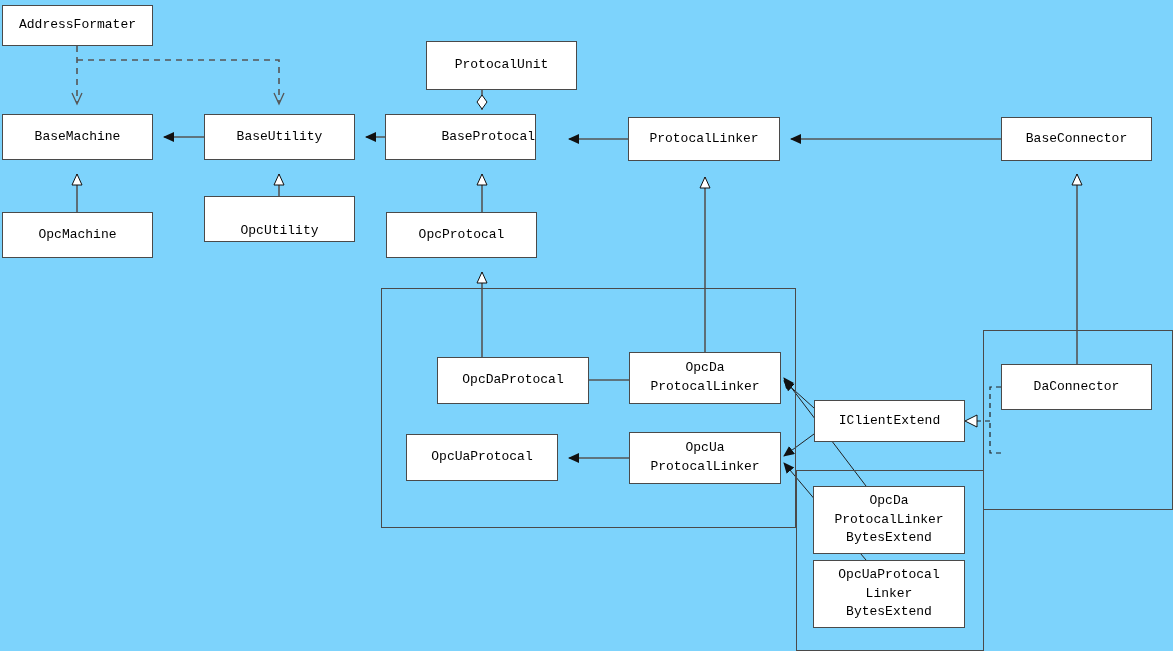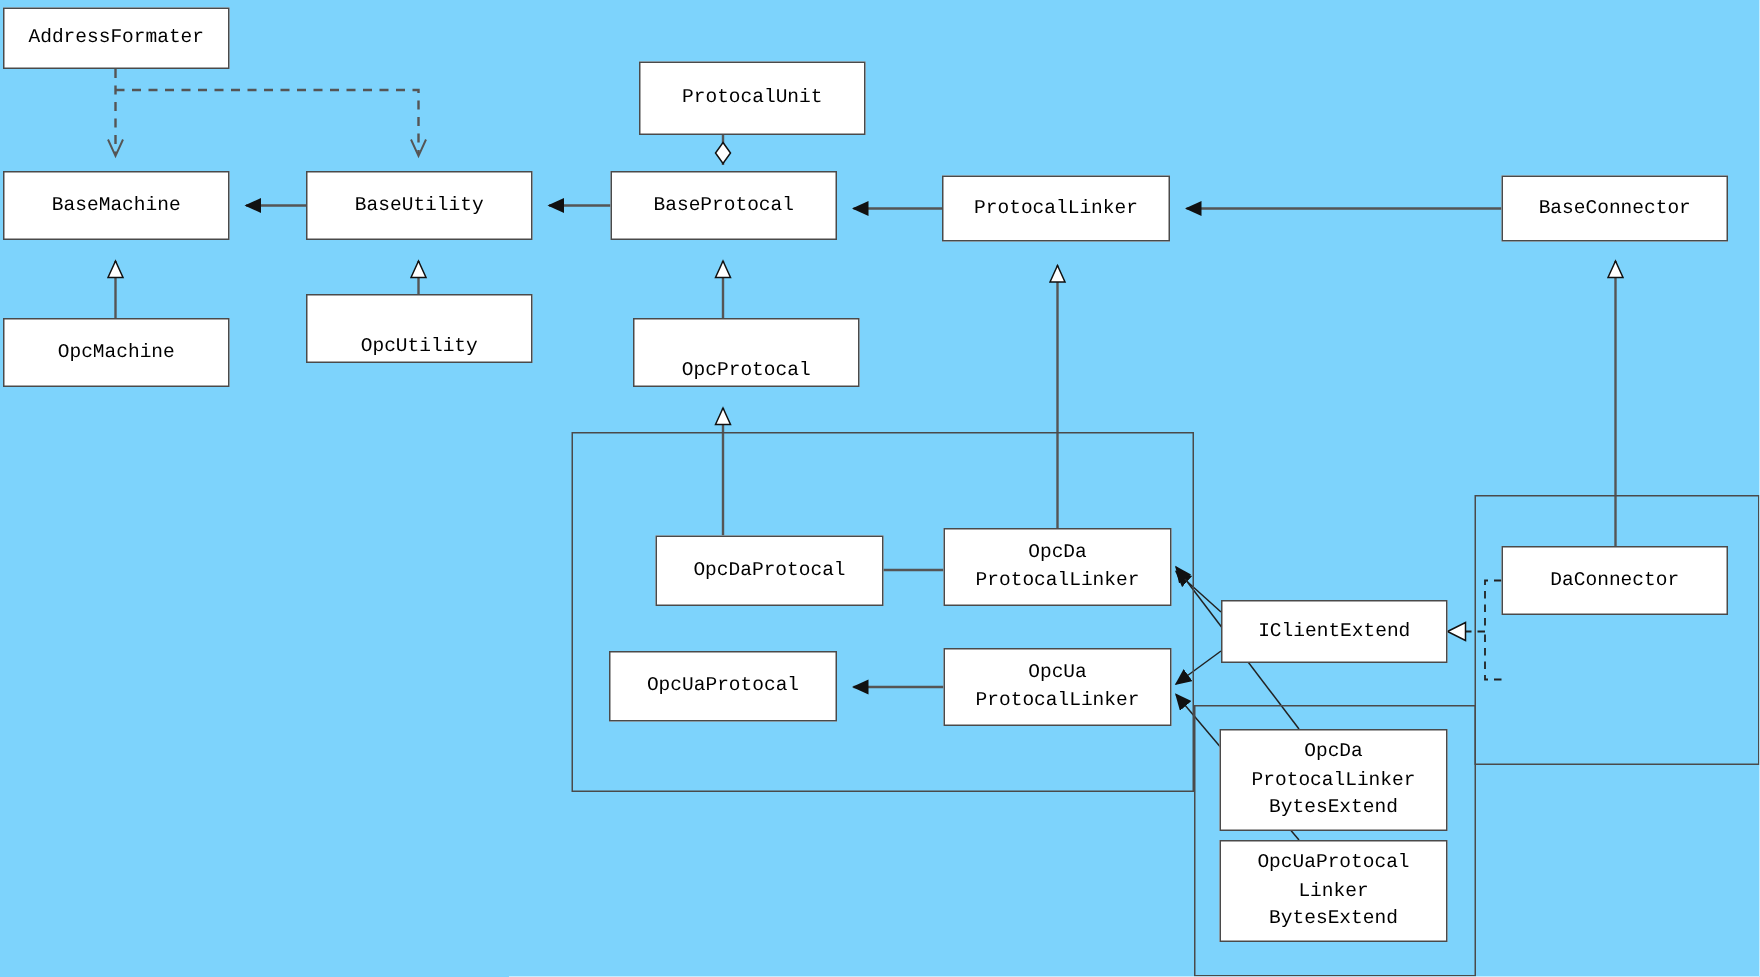--- a/index.html
+++ b/index.html
@@ -141,25 +141,25 @@
   </div>
 
   <div class="node" style="left:204px; top:196px; width:151px; height:46px;justify-content:flex-end;">
     <span class="ln">OpcUtility</span>
   </div>
 
   <div class="node" style="left:426px; top:13px; width:151px; height:49px;margin-top:28px;">
     <span class="ln">ProtocalUnit</span>
   </div>
 
-  <div class="node" style="left:407px; top:114px; width:151px; height:46px;">
+  <div class="node" style="left:385px; top:114px; width:151px; height:46px;align-items:flex-end;">
     <span class="ln">BaseProtocal</span>
   </div>
 
-  <div class="node" style="left:422px; top:212px; width:151px; height:46px;justify-content:flex-end;">
+  <div class="node" style="left:386px; top:212px; width:151px; height:46px;">
     <span class="ln">OpcProtocal</span>
   </div>
 
   <div class="node" style="left:628px; top:117px; width:152px; height:44px;">
     <span class="ln">ProtocalLinker</span>
   </div>
 
   <div class="node" style="left:1001px; top:117px; width:151px; height:44px;">
     <span class="ln">BaseConnector</span>
   </div>

